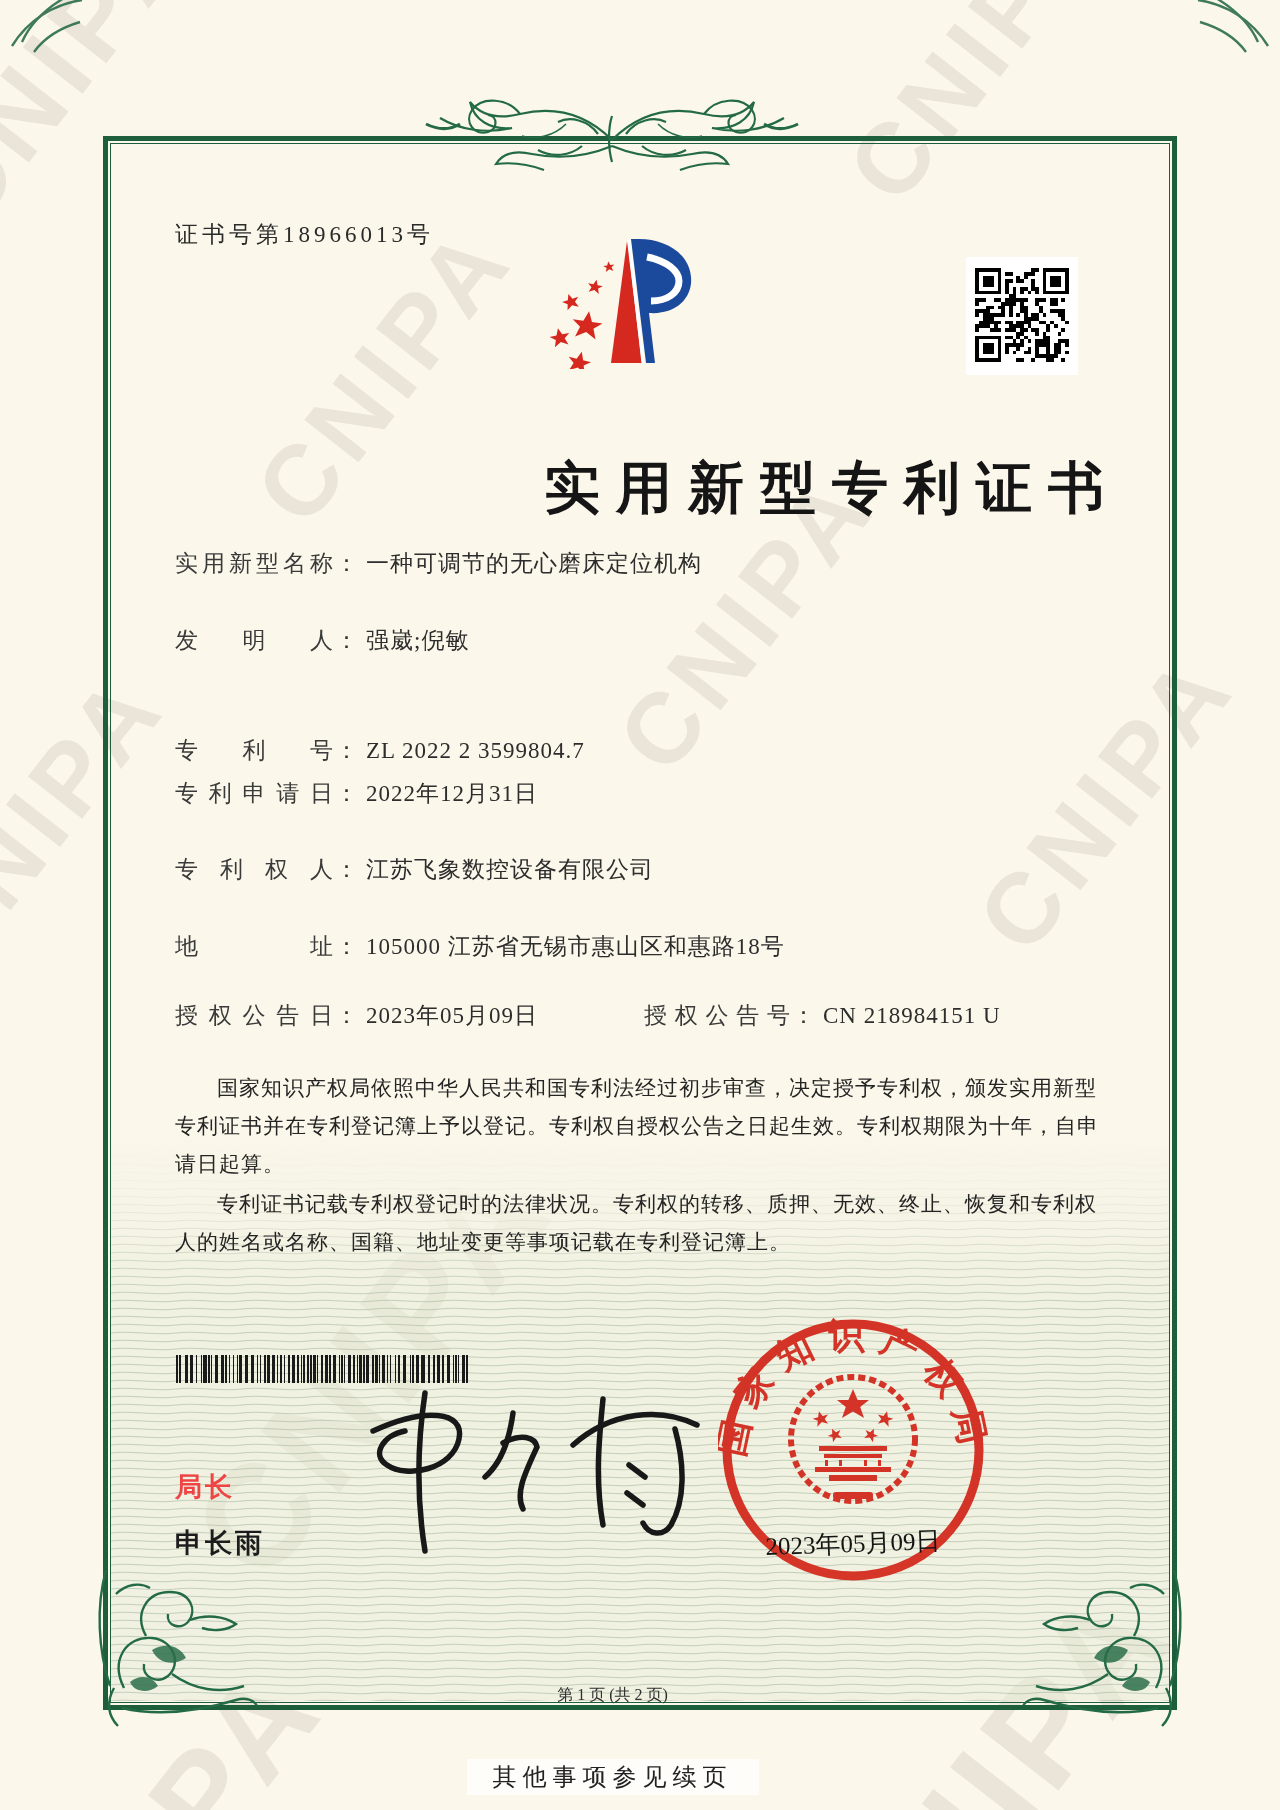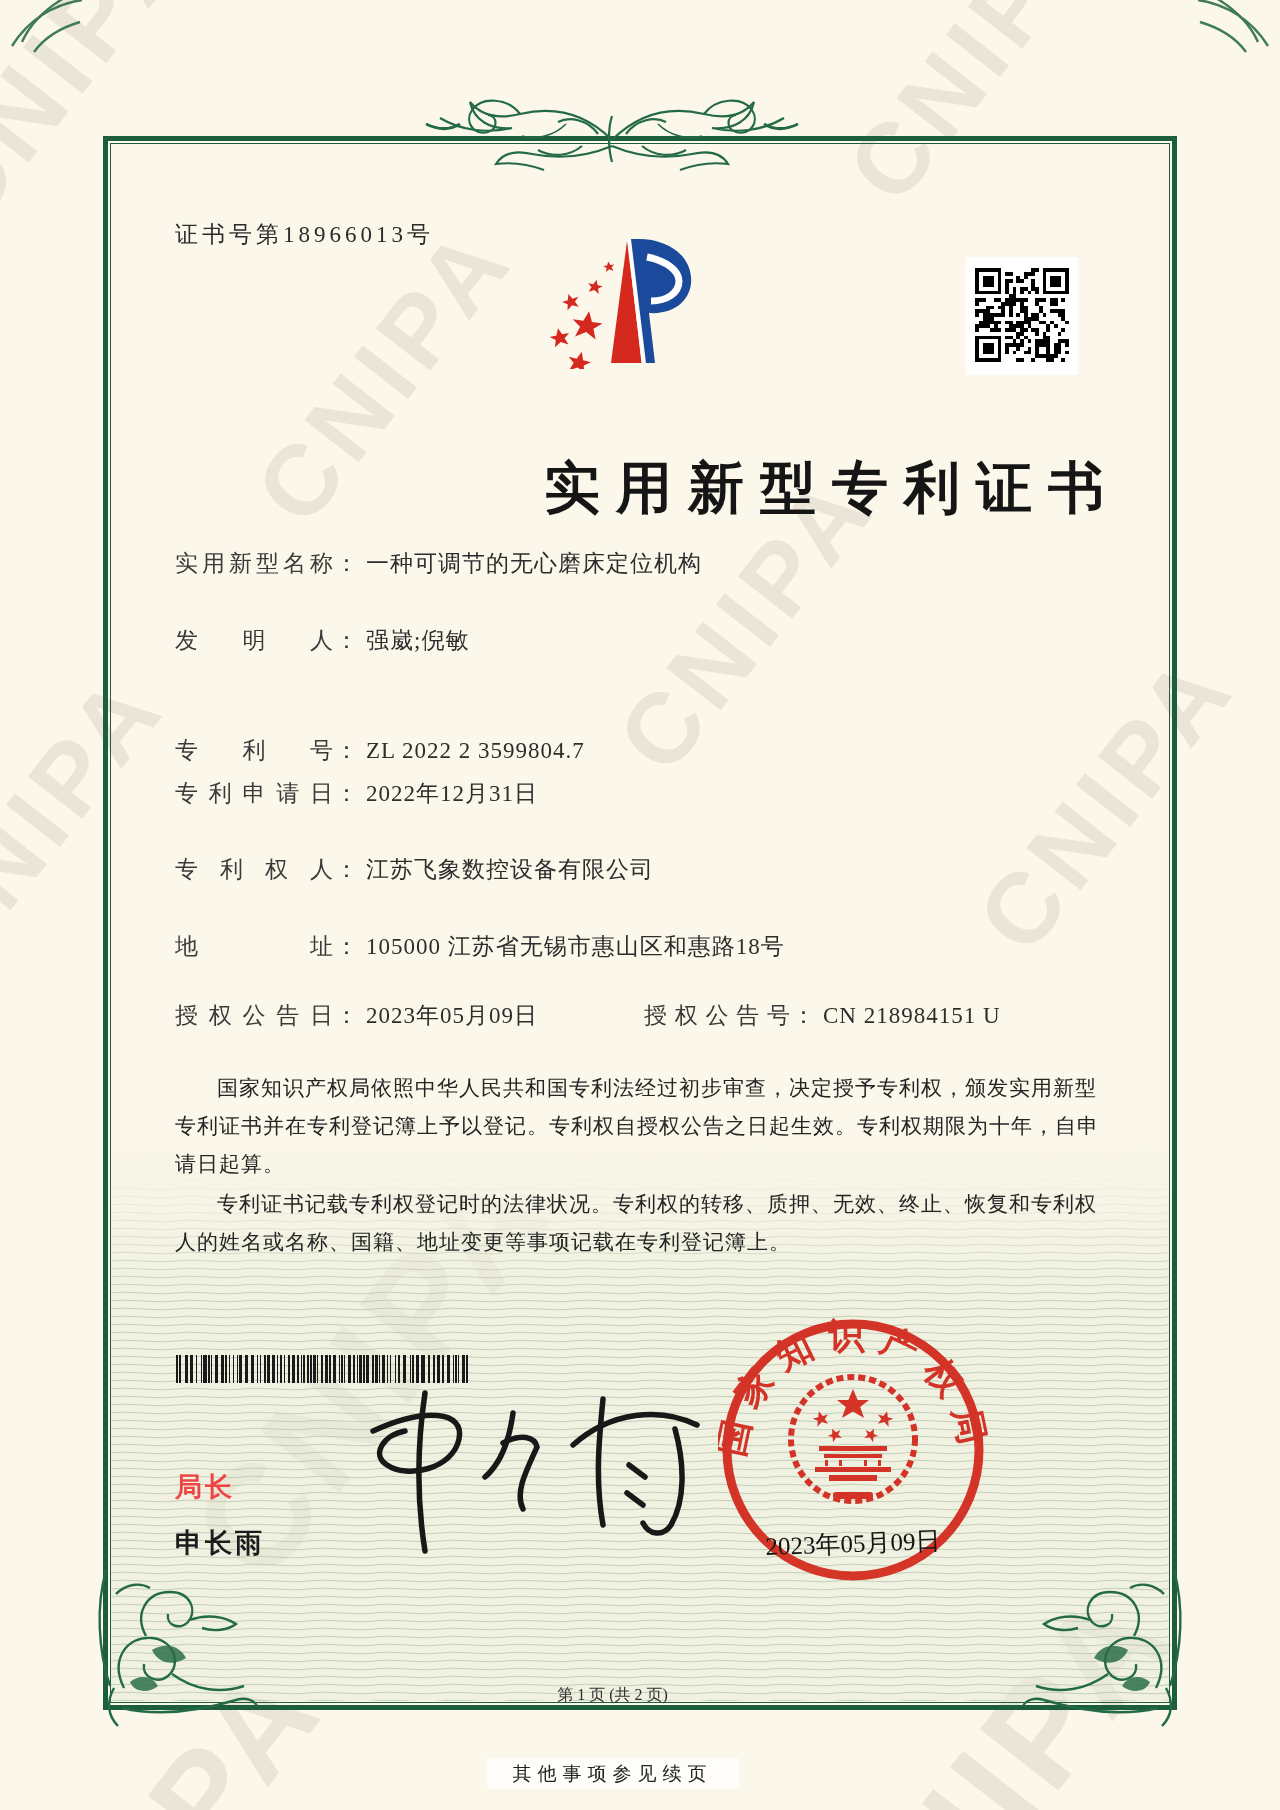--- a/index.html
+++ b/index.html
@@ -36,21 +36,21 @@
   .bc{position:absolute;left:71px;top:1322px;}
   .sigtitle{position:absolute;left:70px;top:1436px;font-family:"Liberation Sans","DejaVu Sans",sans-serif;
             font-weight:bold;font-size:27px;color:#ef4444;letter-spacing:3px;}
   .signame{position:absolute;left:70px;top:1492px;font-family:"Liberation Sans","DejaVu Sans",sans-serif;
            font-weight:bold;font-size:27px;color:#1c1c1c;letter-spacing:3px;}
   .sig{position:absolute;left:240px;top:1336px;}
   .seal{position:absolute;left:718px;top:1315px;width:270px;height:270px;z-index:5;}
   .sealdate{position:absolute;left:718px;top:1527px;width:270px;text-align:center;font-size:25px;
             color:#141414;z-index:6;letter-spacing:0;transform:rotate(-2deg);}
   .pnum{position:absolute;left:0;top:1652px;width:100%;text-align:center;font-size:16px;color:#2e2e2e;}
-  .note{position:absolute;left:0;top:1728px;width:100%;text-align:center;font-size:19px;color:#222;z-index:4;}
+  .note{position:absolute;left:0;top:1728px;width:100%;text-align:center;font-size:24px;color:#222;z-index:4;}
   .note span{background:rgba(255,255,255,0.72);padding:5px 26px;letter-spacing:6px;}
 </style>
 </head>
 <body>
 
 <div class="page">
 
   <span class="wm" style="left:-60px;top:150px;font-size:110px;">CNIPA</span>
   <span class="wm" style="left:870px;top:130px;font-size:100px;">CNIPA</span>
   <span class="wm" style="left:278px;top:452px;font-size:100px;">CNIPA</span>

